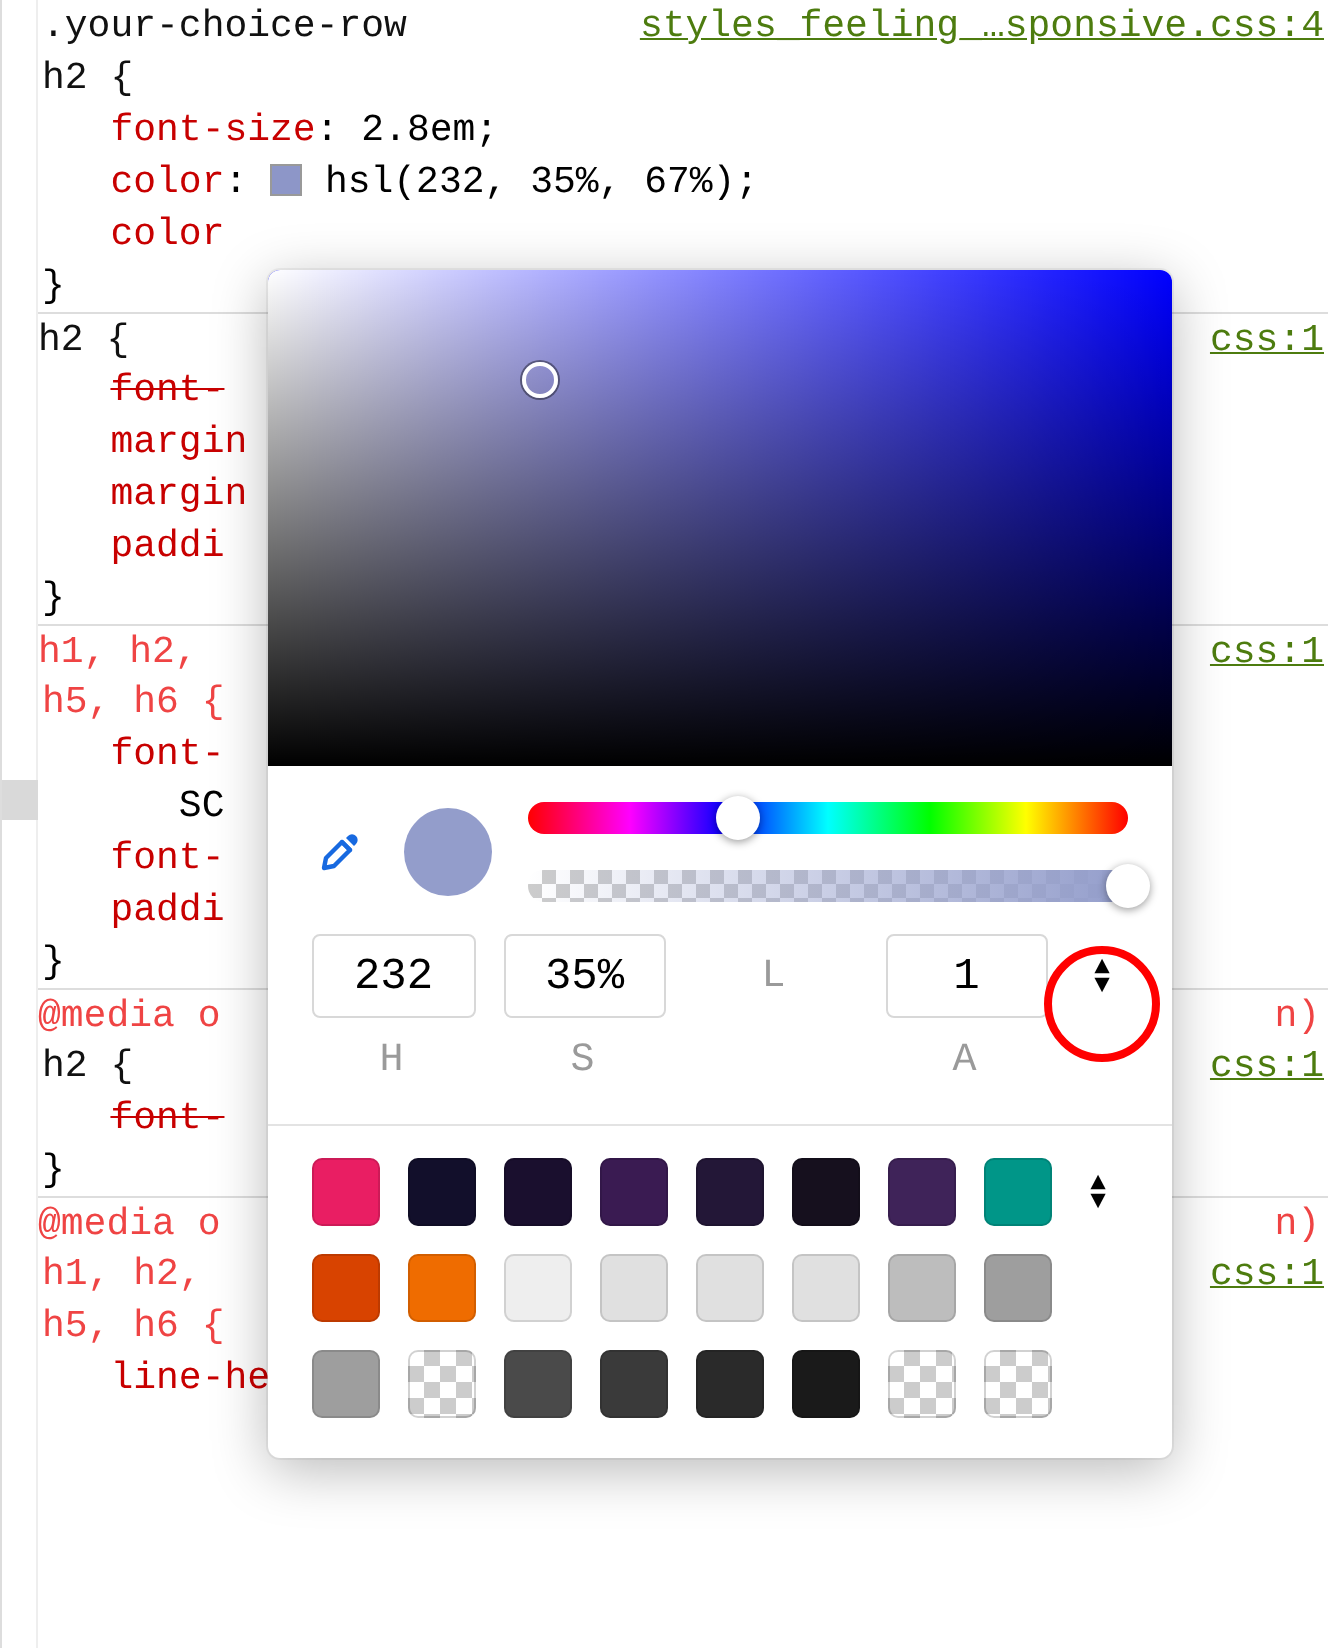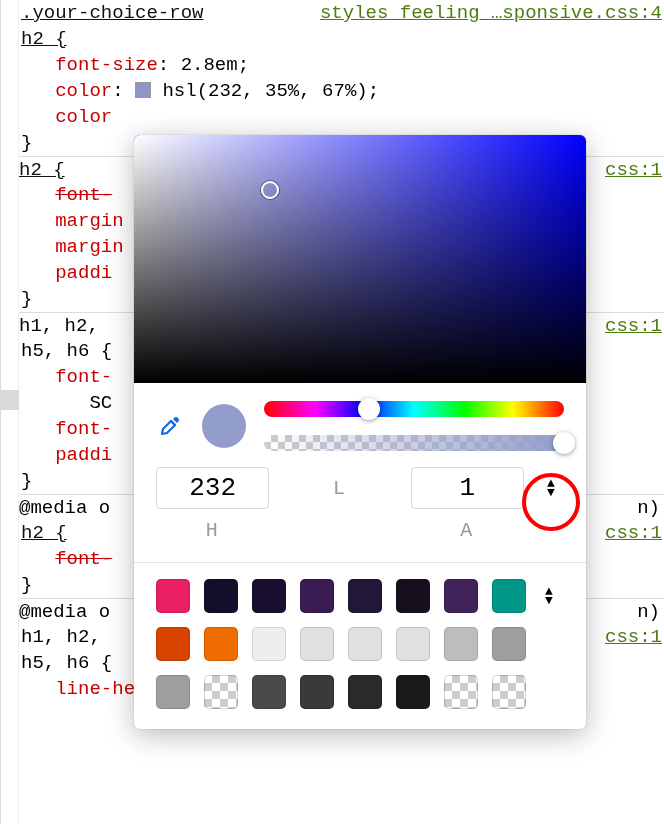--- a/index.html
+++ b/index.html
@@ -19,24 +19,24 @@
   .gutter {
     position: absolute; left: 0; top: 0; bottom: 0; width: 18px;
     background: #fff; border-right: 1px solid #eee;
   }
   .gutter .mark {
     position: absolute; left: 0; width: 18px; height: 20px;
     background: #d9d9d9;
   }
   .line { white-space: pre; line-height: 26px; height: 26px; overflow: hidden; }
   .sep { border-top: 1px solid #ddd; margin-left: -2px; }
-  .sel { color: #111; text-decoration: underline; }
+  .sel { color: #111; }
   .prop { color: #c80000; }
   .val  { color: #000; }
-  .dim  { color: #000000; }
+  .dim  { color: #ef4444; }
   .src  { color: #4d7c0f; text-decoration: underline; float: right; padding-right: 2px; }
   .strike { text-decoration: line-through; }
   .swatch {
     display: inline-block; width: 16px; height: 16px;
     border: 1px solid #999; vertical-align: -2px;
     background: #8d96c8;
   }
 
   
   .popover {
@@ -93,21 +93,21 @@
     background: #fff; box-shadow: 0 1px 4px rgba(0,0,0,0.4);
     transform: translate(-50%, -50%);
   }
   .inputs {
     display: flex; gap: 14px; padding: 4px 22px 6px 22px;
     align-items: flex-start; position: relative;
   }
   .col { flex: 1; text-align: center; }
   .col input {
     width: 100%; height: 42px; text-align: center;
-    font-family: inherit; font-size: 26px;
+    font-family: inherit; font-size: 22px;
     border: 1px solid #d8d8d8; border-radius: 4px;
     background: #fff;
   }
   .col label {
     display: block; margin-top: 10px; color: #9a9a9a; font-size: 20px;
     letter-spacing: 2px;
   }
   .mode-toggle {
     width: 26px; display: flex; flex-direction: column; align-items: center;
     justify-content: center; height: 42px; color: #000; cursor: pointer;
@@ -196,20 +196,24 @@
         </div>
         <div class="slider alpha">
           <div class="thumb" style="left:100%;"></div>
         </div>
       </div>
     </div>
     <div class="inputs">
       <div class="col">
         <input value="232" style="">
         <label>H</label>
+      </div>
+      <div class="col">
+        <input value="35%" style="">
+        <label>S</label>
       </div>
       <div class="col">
         <label>L</label>
       </div>
       <div class="col">
         <input value="1" style="">
         <label>A</label>
       </div>
       <div class="mode-toggle">
         <span>▲</span>

